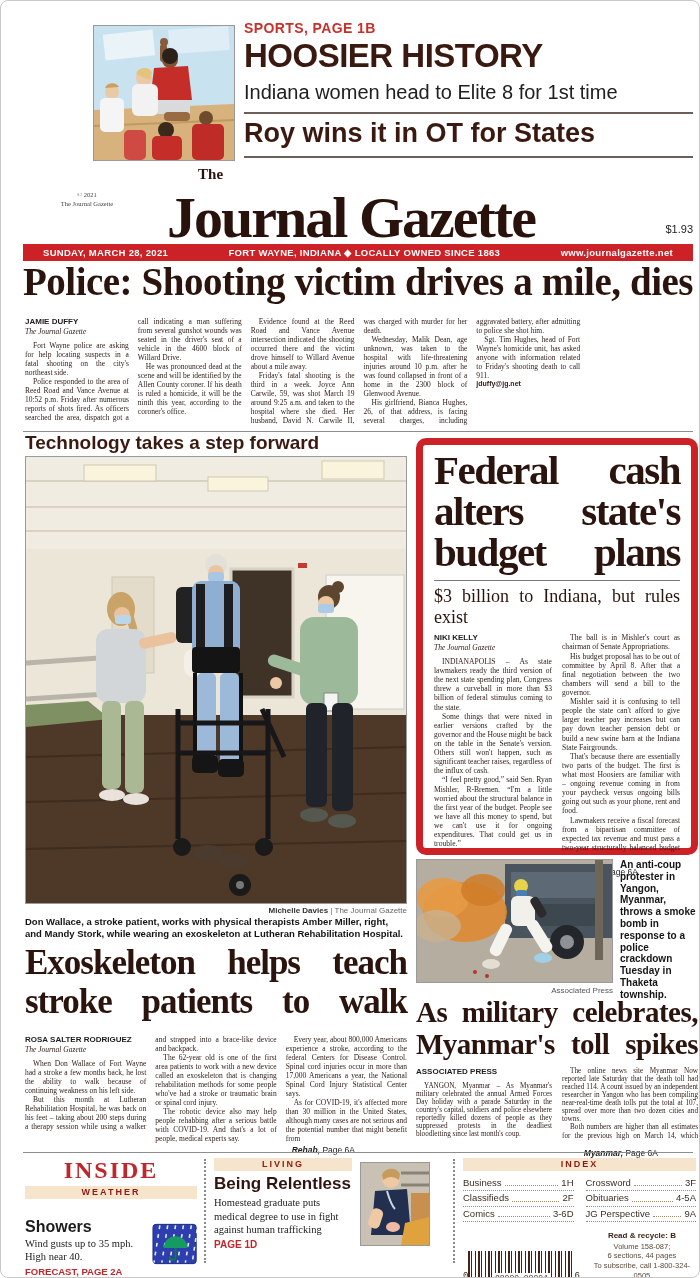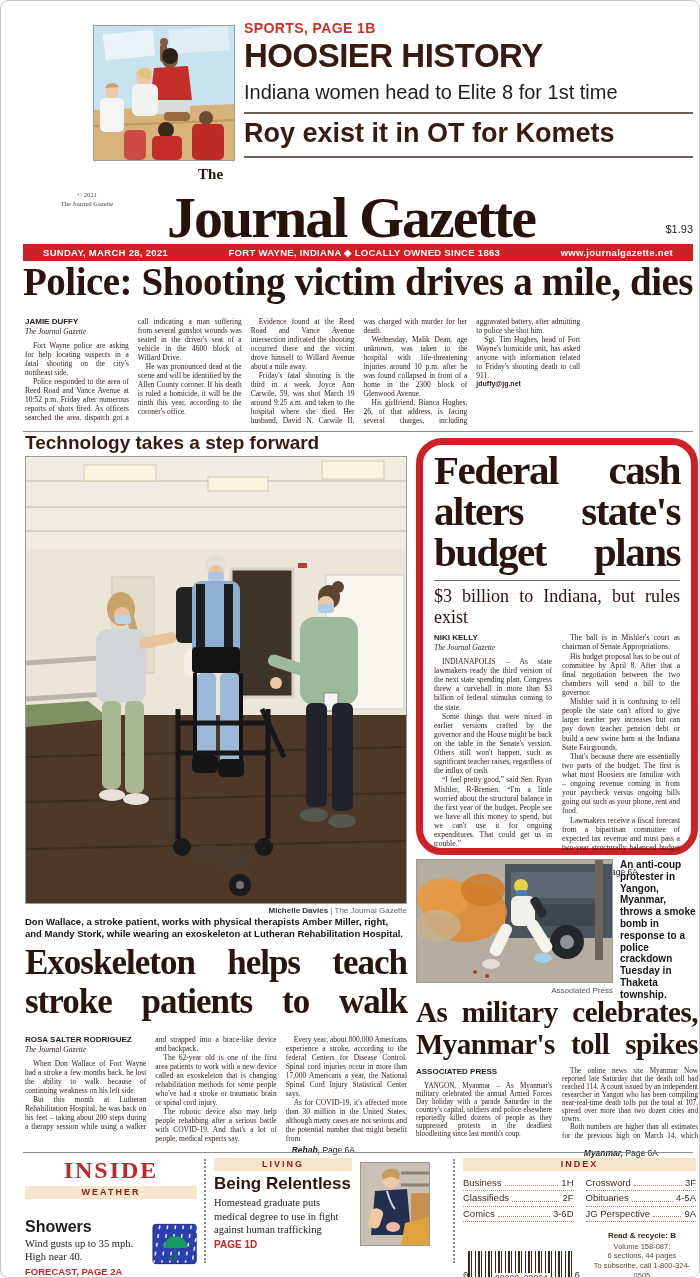--- a/index.html
+++ b/index.html
@@ -55,21 +55,21 @@
   #main-credit b { color:#333; }
   #main-caption { left:24px; top:915px; width:382px; font:700 9.5px/1.25 "Liberation Sans", sans-serif; color:#141414; }
   #exo-headline { left:24px; top:942px; width:382px; }
   #exo-headline .hl { font:700 35px/1.12 "Liberation Serif", serif; color:#2c140e; letter-spacing:-1px; }
   #exo-body { left:24px; top:1034px; width:382px; height:108px; column-count:3; column-gap:9px; }
   #exo-cont { left:24px; top:1138px; width:382px; text-align:right; padding-right:52px; }
   .cont { font:400 8.5px "Liberation Sans", sans-serif; color:#1d1d1d; }
   .cont b { font-weight:700;font-style:italic; }
 
   
-  #budget-box { left:415px; top:437px; width:282px; height:417px; border:7px solid #cc2127; border-radius:26px; background:#fff; padding:5px 11px 4px; }
+  #budget-box { left:415px; top:437px; width:282px; height:417px; border:7px solid #cc2127; border-radius:10px; background:#fff; padding:5px 11px 4px; }
   .box-hl { font:700 41px/1.0 "Liberation Serif", serif; color:#2c140e; letter-spacing:-1.5px; }
   #budget-rule { border-top:1px solid #777; margin:7px 0 5px; }
   #budget-subhead { font:400 18px/1.15 "Liberation Serif", serif; color:#2c140e; margin-bottom:6px; }
   #budget-body { column-count:2; column-gap:10px; height:222px; font-size:7.6px; }
   #budget-cont { text-align:right; padding-right:42px; margin-top:6px; }
 
   
   #my-photo { left:415px; top:858px; width:197px; height:124px; border:1px solid #9a9a9a; background:#b5ada0; }
   #my-caption { left:619px; top:858px; width:76px; font:700 10px/1.18 "Liberation Sans", sans-serif; color:#141414; }
   #my-credit { left:415px; top:985px; width:197px; text-align:right; font:400 8px "Liberation Sans", sans-serif; color:#555; }
@@ -141,21 +141,21 @@
       <rect x="98" y="98" width="32" height="36" rx="5" fill="#bf2b27"></rect>
       <circle cx="72" cy="104" r="8" fill="#3a2a1c"></circle>
       <rect x="58" y="110" width="30" height="24" rx="5" fill="#c42d28"></rect>
       <rect x="30" y="104" width="22" height="30" rx="5" fill="#cf4a42"></rect>
     </svg>
   </div>
   <div class="abs" id="banner-text">
     <div class="kicker">SPORTS, PAGE 1B</div>
     <div class="banner-title">HOOSIER HISTORY</div>
     <div class="banner-sub">Indiana women head to Elite 8 for 1st time</div>
-    <div class="banner-sec">Roy exist it in OT for Komets</div>
+    <div class="banner-sec">Roy wins it in OT for States</div>
   </div>
 
   <div class="abs" id="copyright">
     <div>© 2021</div>
     <div>The Journal Gazette</div>
   </div>
   <div class="abs" id="masthead">
     <span class="wrap">
       <span class="the">The</span>
       <span class="name">Journal Gazette</span>

